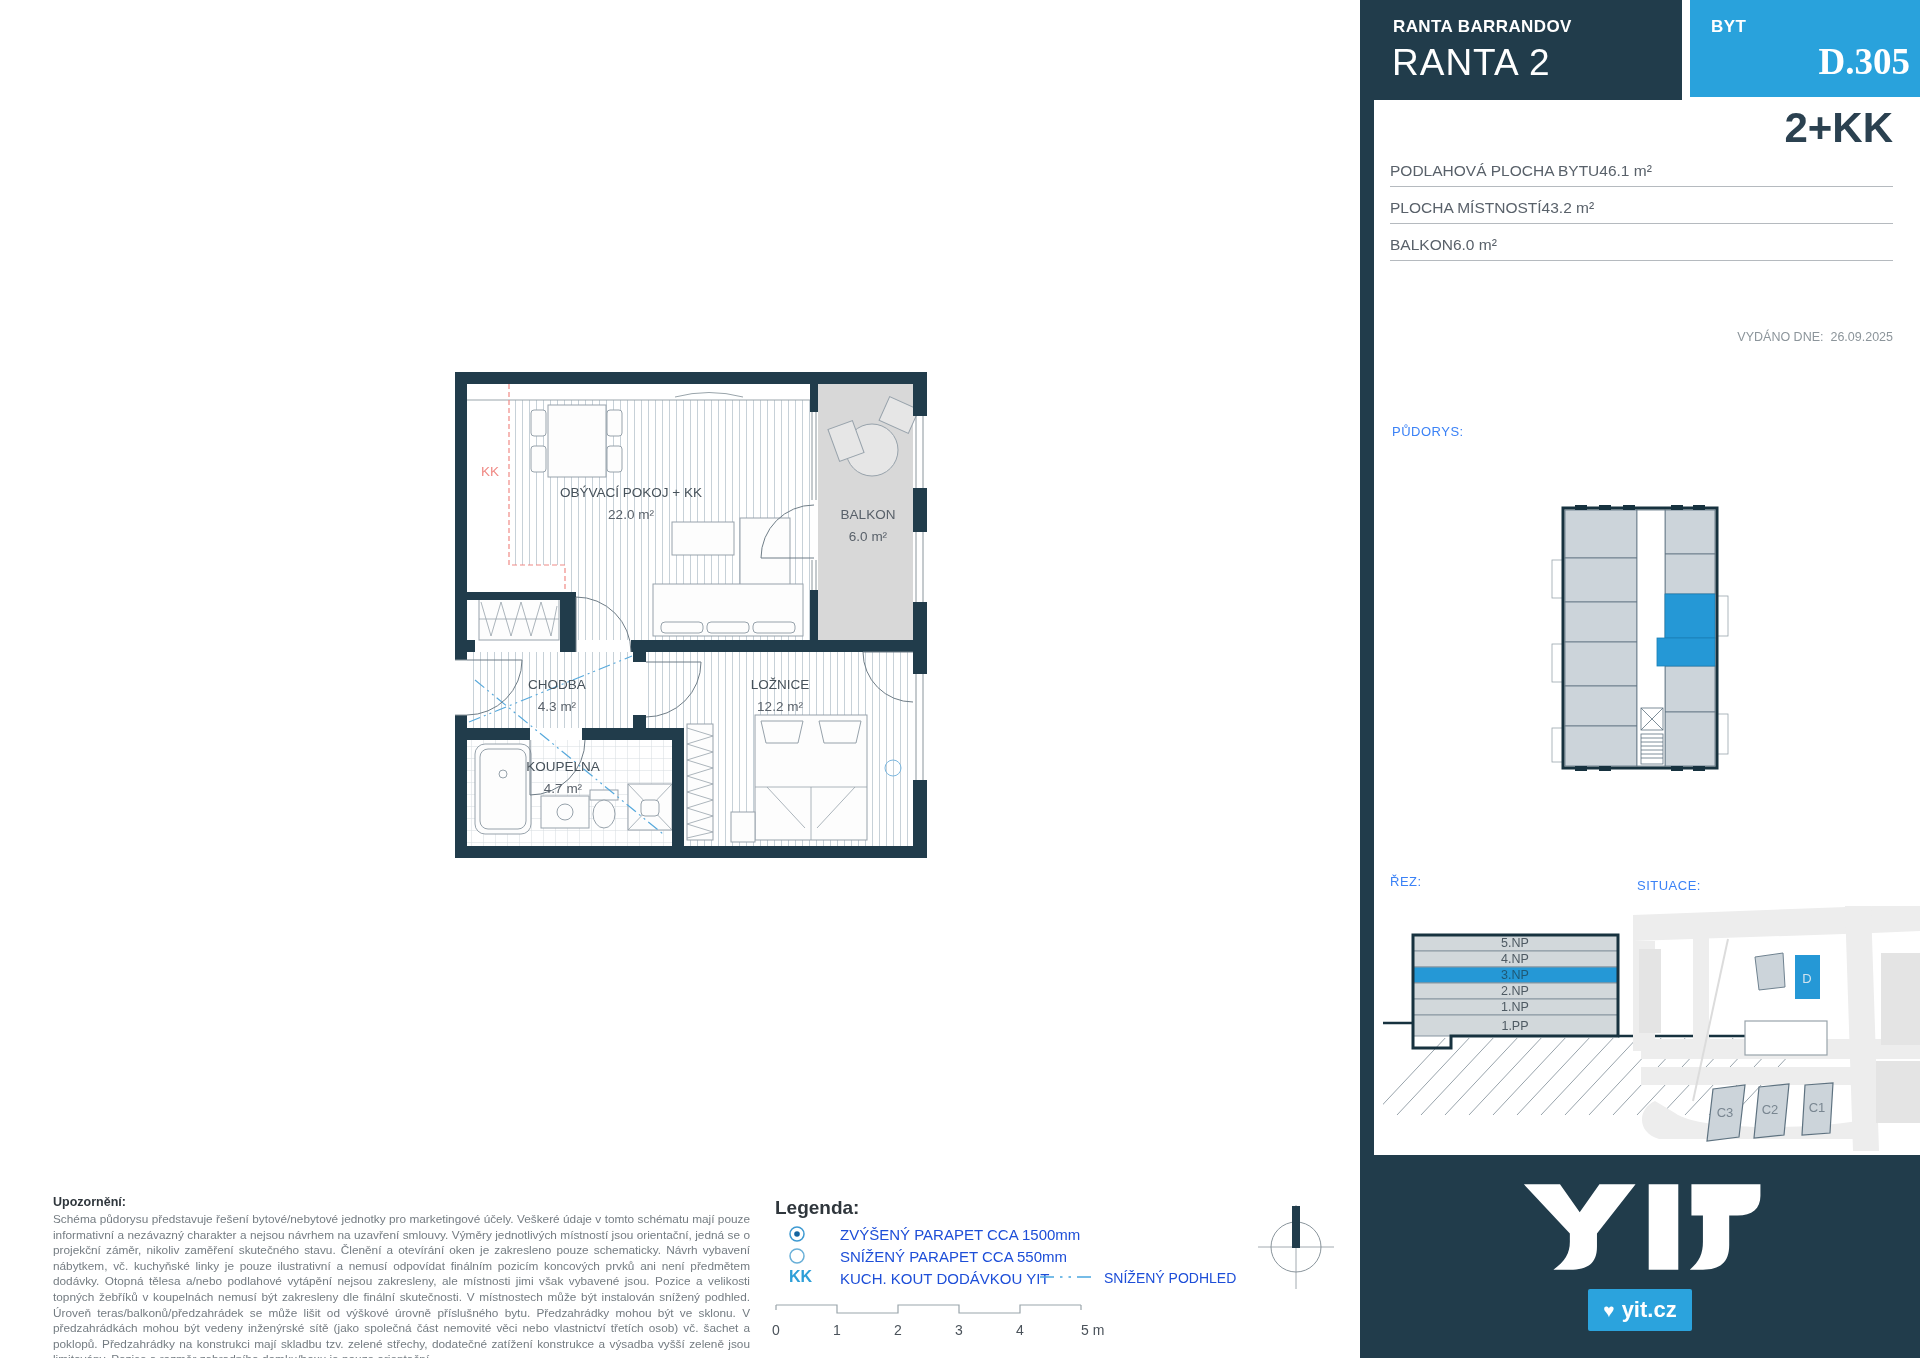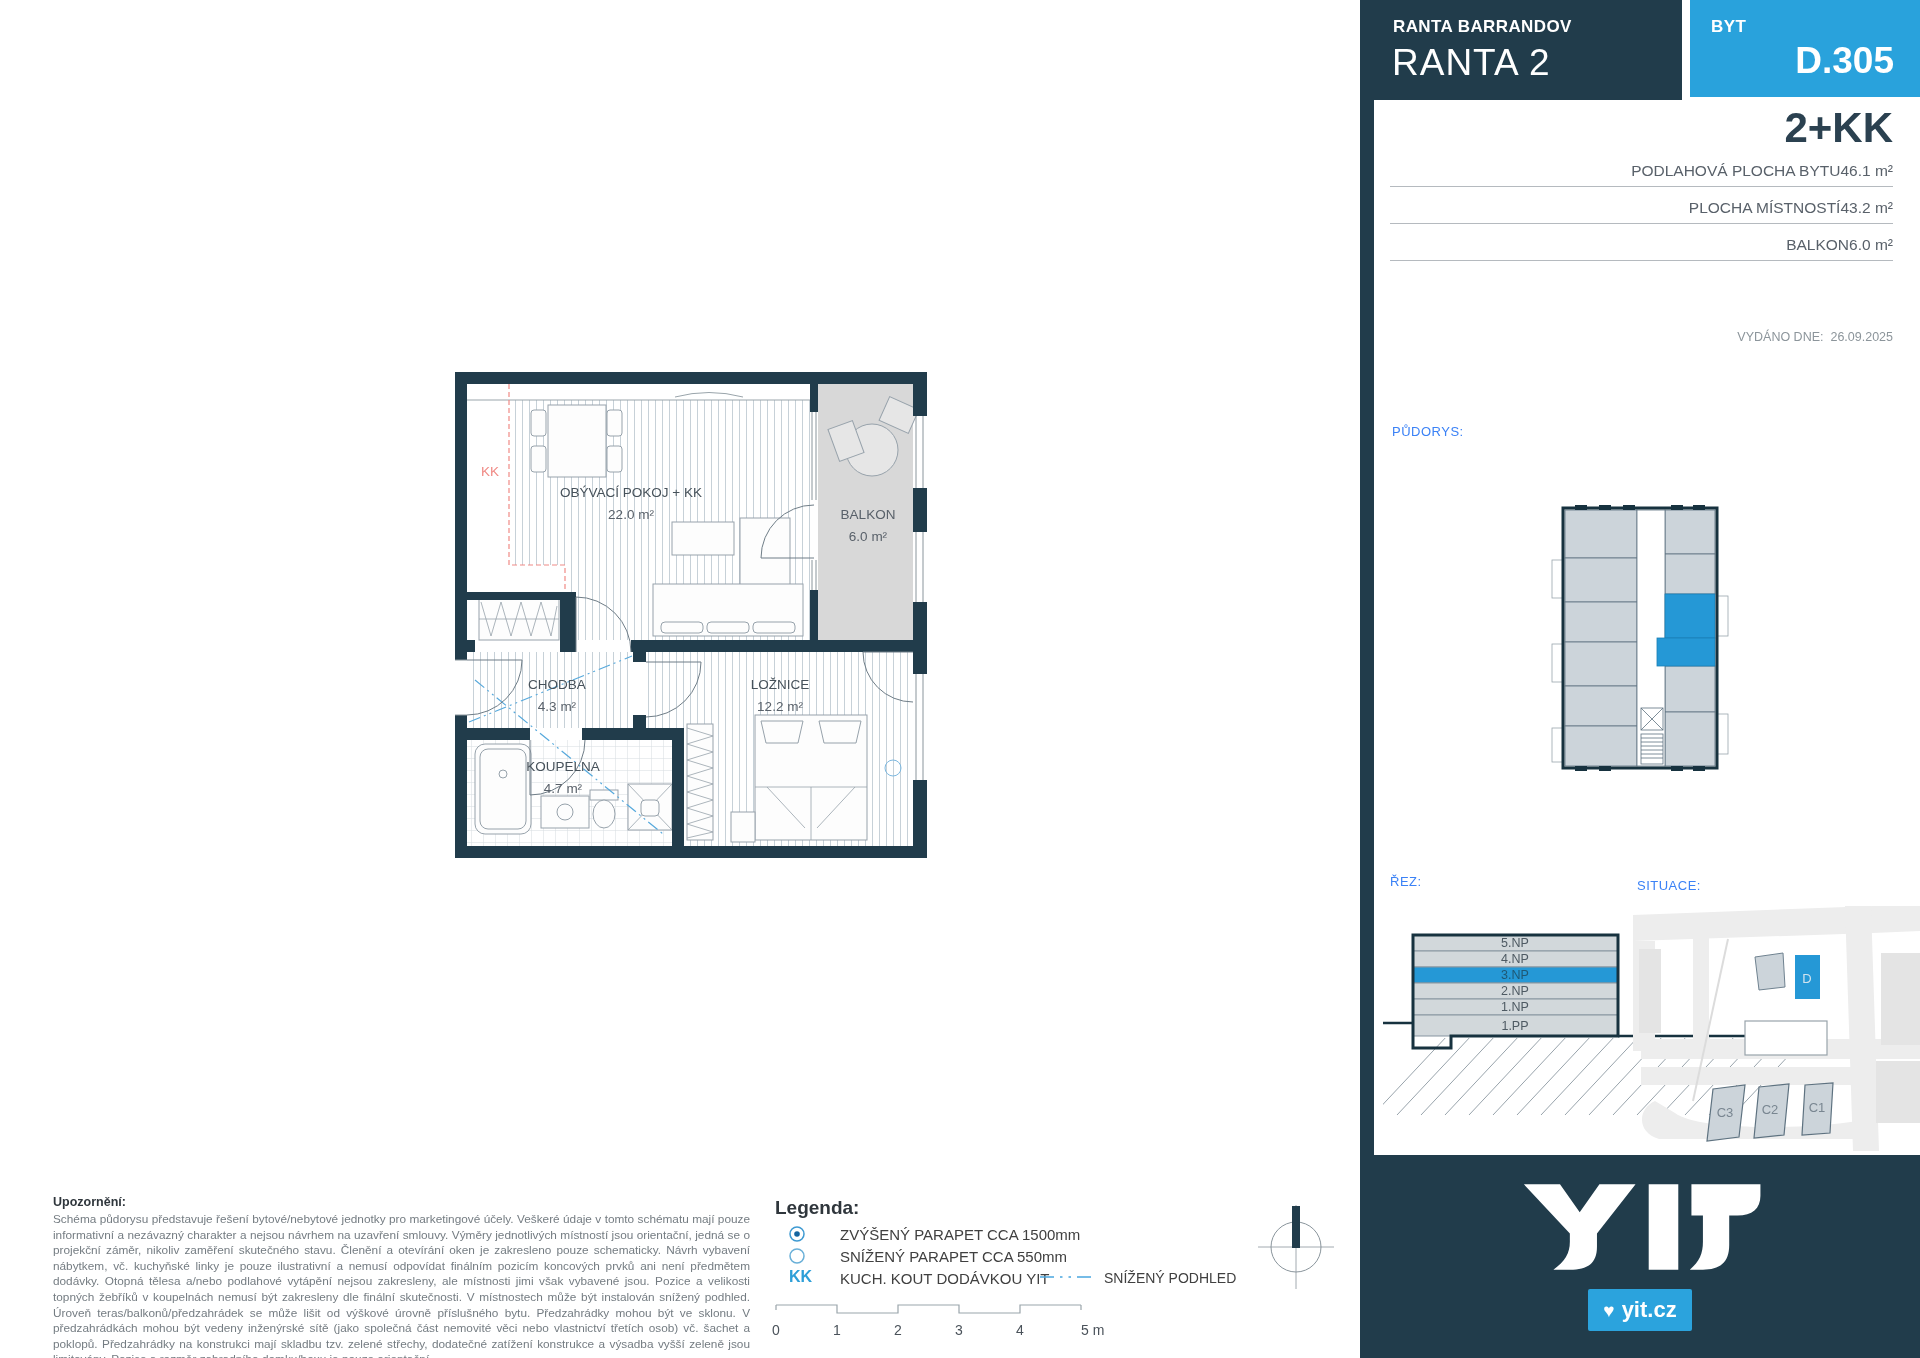--- a/index.html
+++ b/index.html
@@ -8,41 +8,41 @@
         font-family:"Liberation Sans", sans-serif;color:#47525B;}
   .abs{position:absolute;}
 
   
   .panel-border{left:1360px;top:0;width:14px;height:1358px;background:#213C4B;}
   .hdr-dark{left:1360px;top:0;width:322px;height:100px;background:#213C4B;color:#fff;}
   .hdr-dark .proj{position:absolute;left:33px;top:17px;font-size:17px;font-weight:bold;letter-spacing:.4px;}
   .hdr-dark .bldg{position:absolute;left:32px;top:42px;font-size:37px;font-weight:400;letter-spacing:1px;}
   .hdr-blue{left:1690px;top:0;width:230px;height:97px;background:#29A2DC;color:#fff;}
   .hdr-blue .byt{position:absolute;left:21px;top:17px;font-size:17px;font-weight:bold;letter-spacing:.4px;}
-  .hdr-blue .unit{position:absolute;right:26px;top:40px;font-size:37px;font-weight:bold;}
+  .hdr-blue .unit{position:absolute;right:10px;top:40px;font-size:37px;font-weight:bold;font-family:Liberation Serif, serif;}
   .dispo{left:1390px;top:104px;width:503px;text-align:right;font-size:42px;font-weight:bold;color:#2B4150;}
   .area-table{left:1390px;top:150px;width:503px;}
-  .area-row{display:flex;justify-content:flex-end;align-items:flex-end;height:37px;
+  .area-row{display:flex;justify-content:flex-start;align-items:flex-end;height:37px;
             border-bottom:1px solid #B5BABF;font-size:15.5px;color:#59616A;padding-bottom:6px;}
   .issued{left:1390px;top:330px;width:503px;text-align:right;font-size:12.5px;color:#8C959B;}
   .sec-lbl{font-size:13px;color:#3b82f6;letter-spacing:.5px;}
 
   
   .footer{left:1360px;top:1155px;width:560px;height:203px;background:#213C4B;text-align:center;}
   .yit-btn{display:flex;align-items:center;justify-content:center;gap:7px;width:104px;height:42px;
            margin:12px auto 0;background:#2BA3DD;border-radius:2px;color:#fff;cursor:pointer;}
   .yit-btn .heart{font-size:19px;line-height:1;}
   .yit-btn .site{font-size:22px;font-weight:bold;}
 
   
   .notice{left:53px;top:1195px;width:697px;}
   .notice h4{margin:0 0 3px 0;font-size:12.5px;color:#2F363C;}
   .notice p{margin:0;font-size:11.8px;line-height:15.6px;color:#747C82;text-align:justify;}
   .legend-title{left:775px;top:1197px;font-size:19px;font-weight:bold;color:#2F363C;}
-  .leg-item{position:absolute;font-size:15px;color:#404040;white-space:nowrap;}
+  .leg-item{position:absolute;font-size:15px;color:#1d4ed8;white-space:nowrap;}
   .leg-kk{font-size:16px;font-weight:bold;color:#2E9FD8;}
   svg text{font-family:"Liberation Sans", sans-serif;}
 </style>
 </head>
 <body>
 
 <div class="page">
 
   <svg class="abs" style="left:435px;top:350px;" width="510" height="520" viewBox="0 0 510 520">
     <defs>

